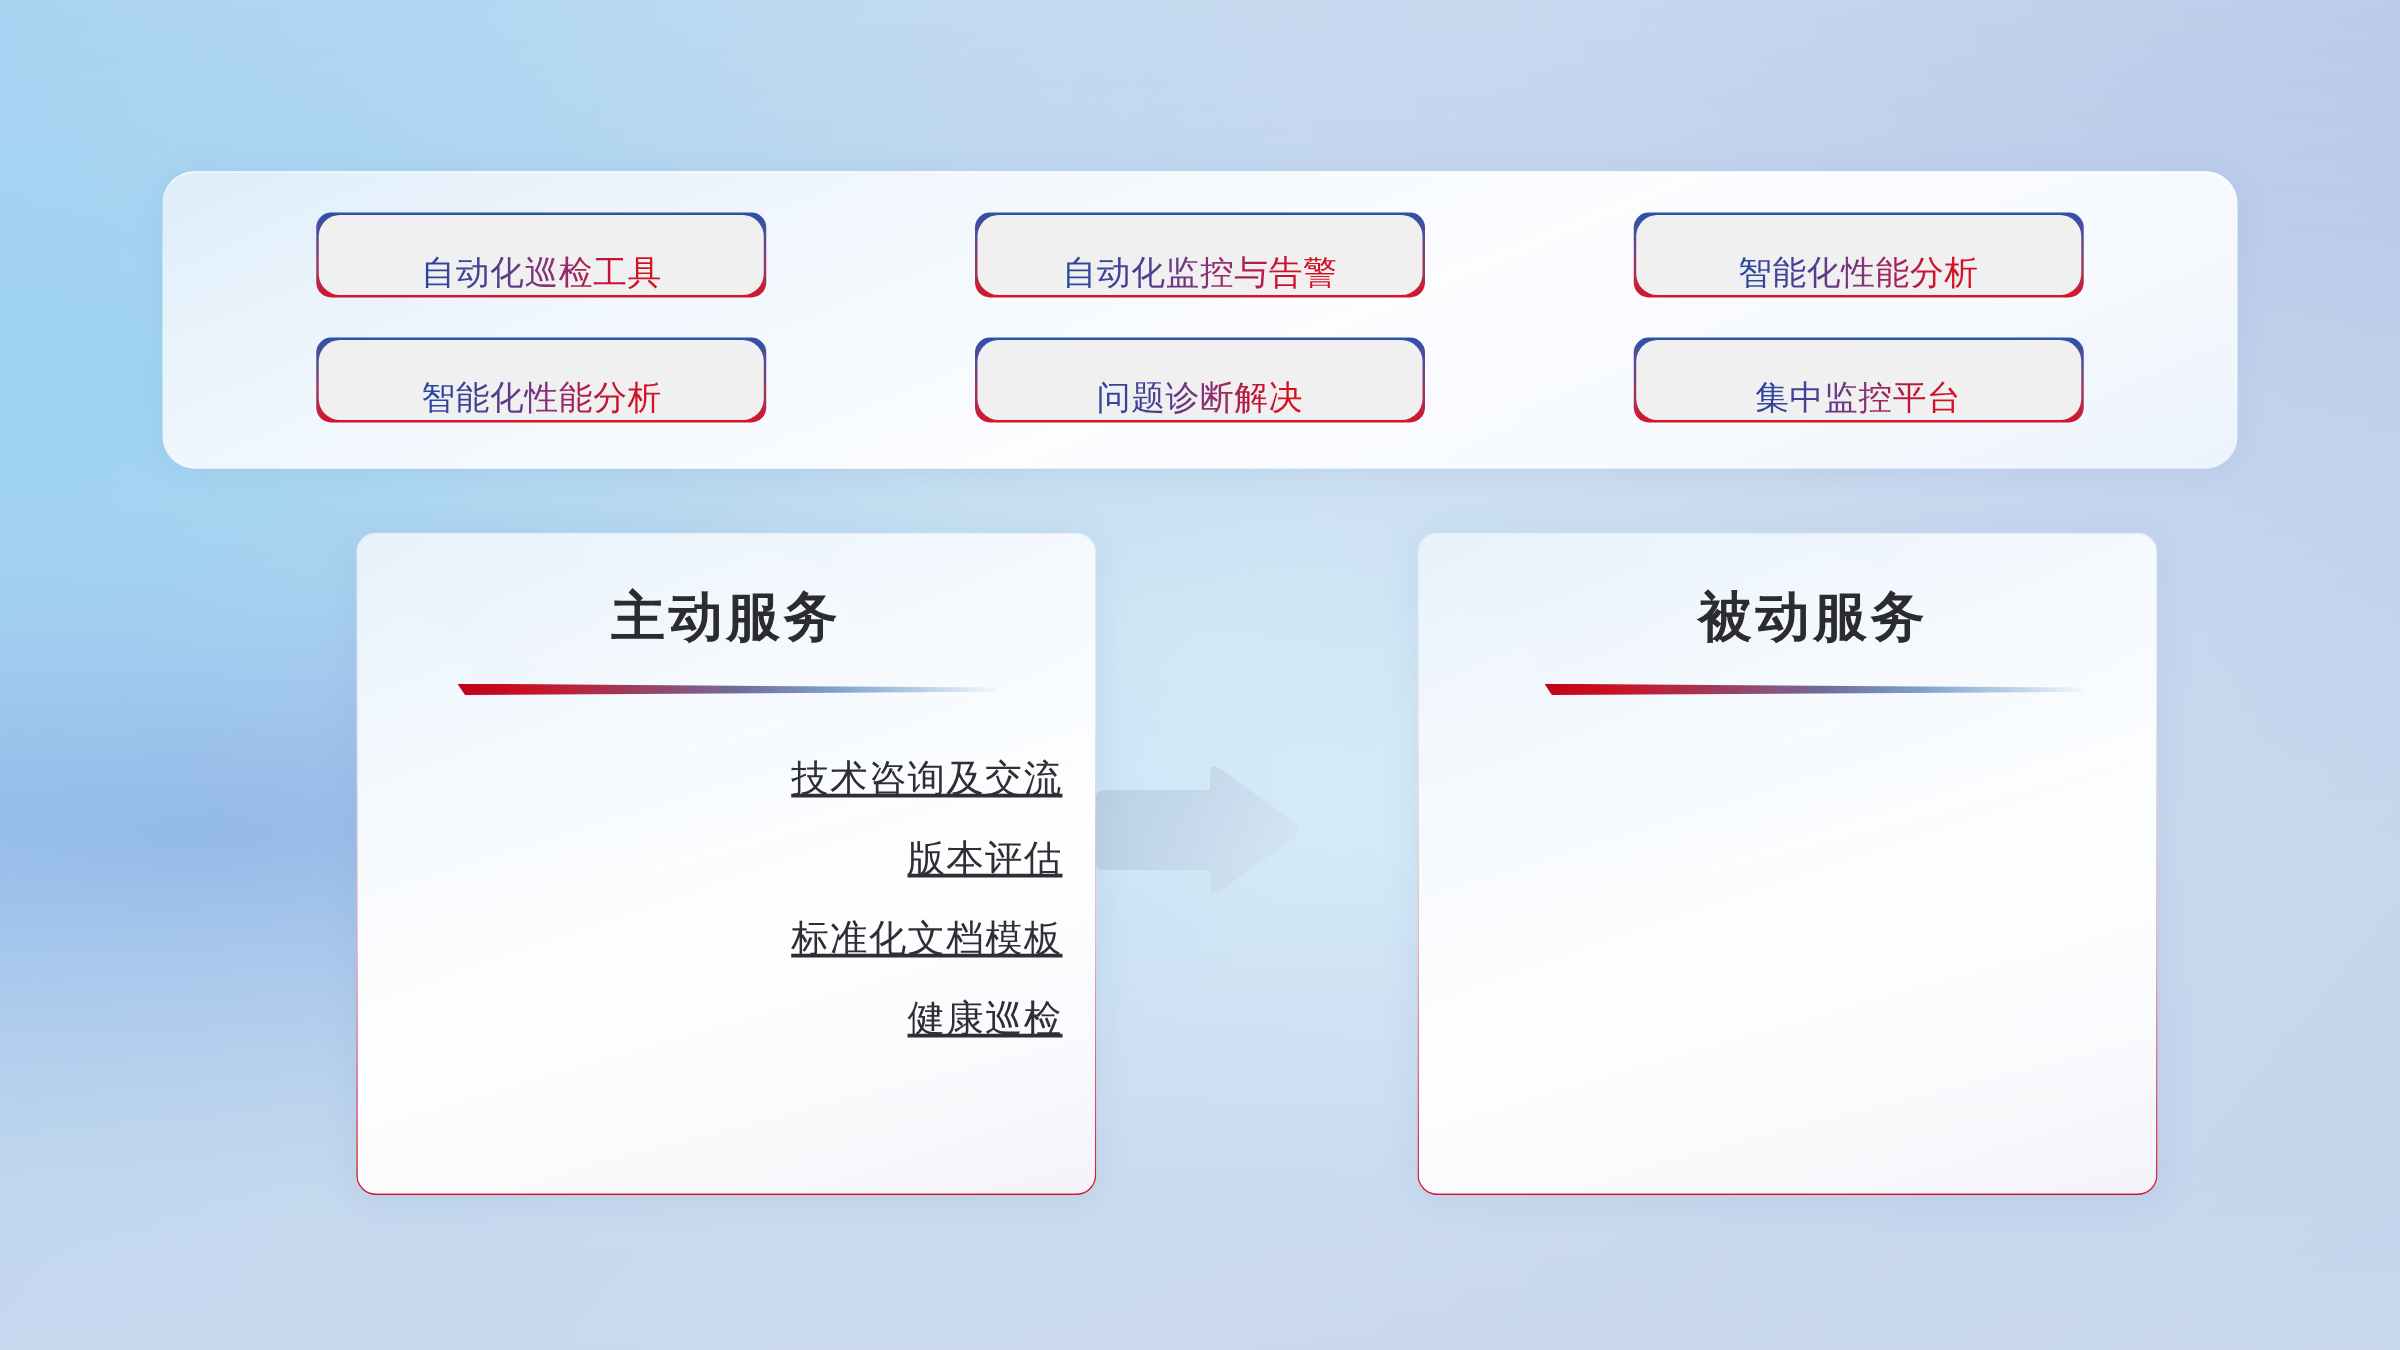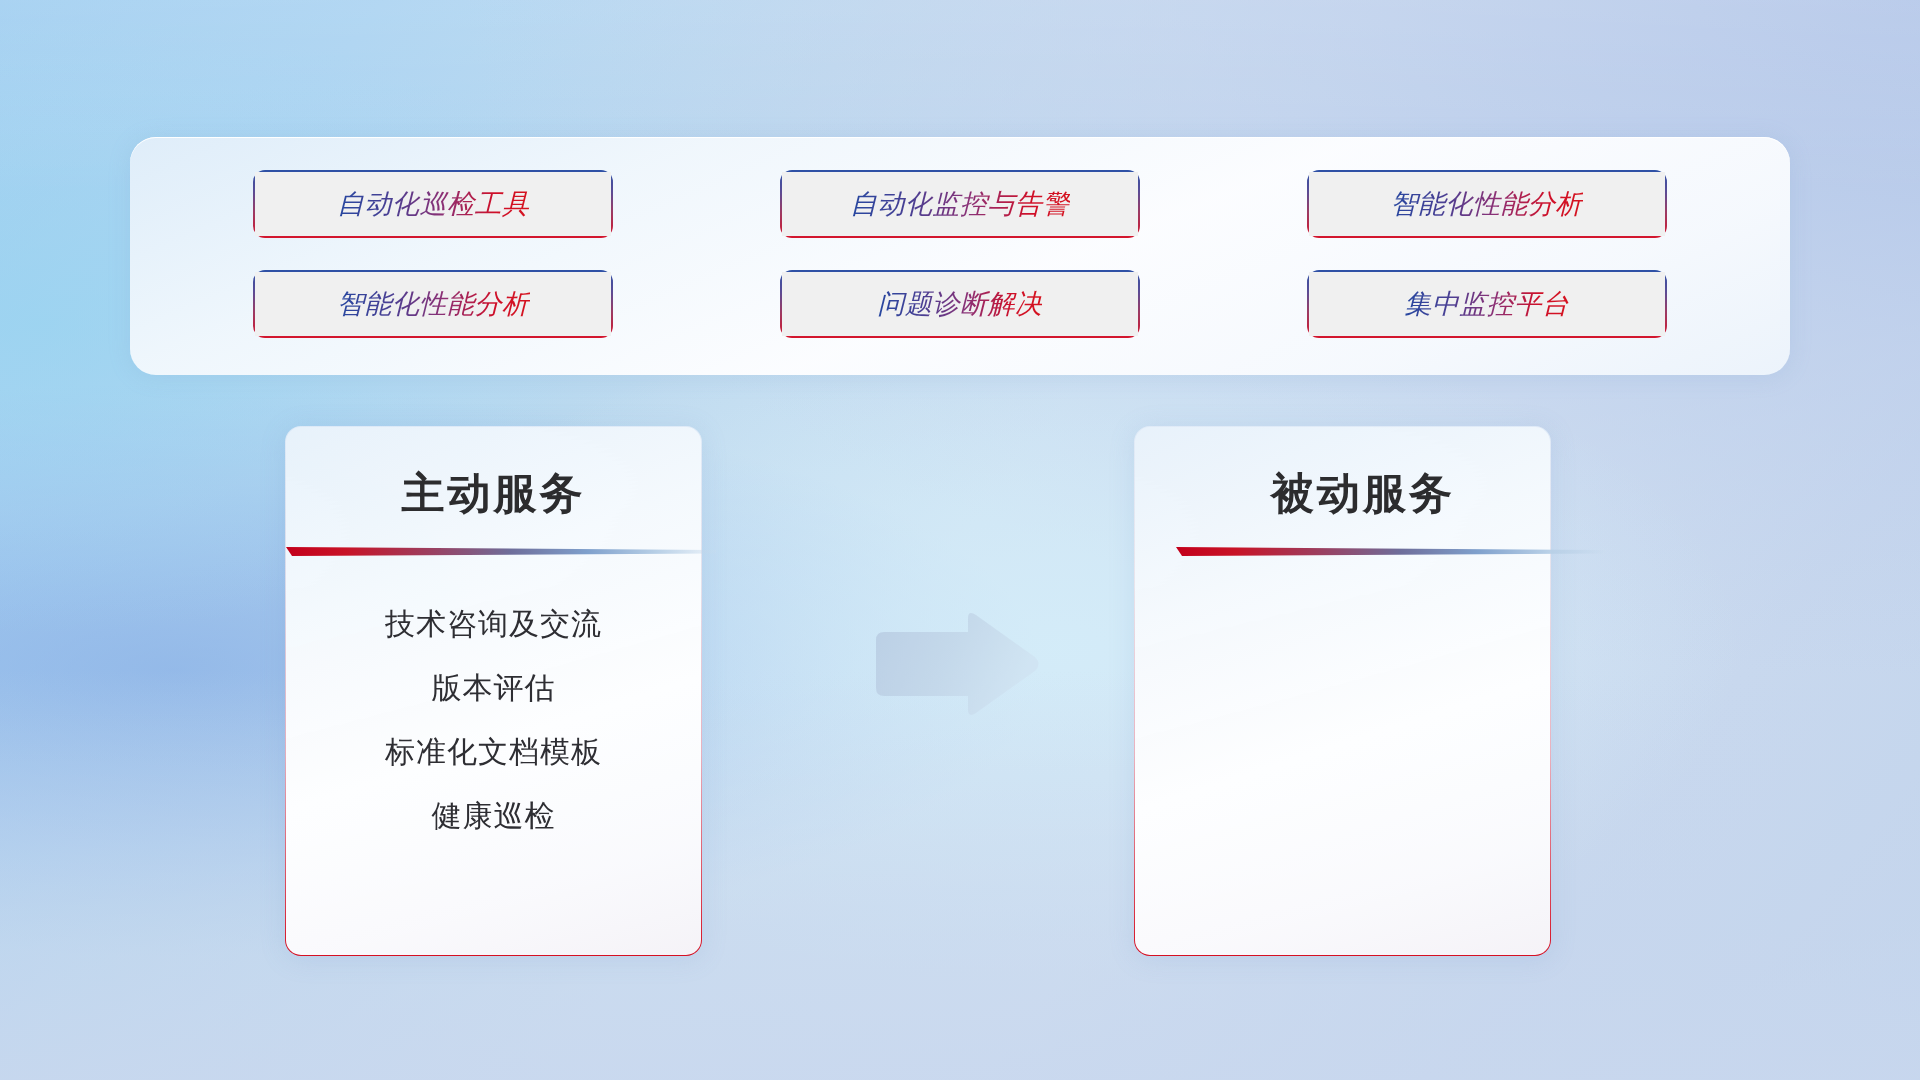--- a/index.html
+++ b/index.html
@@ -97,26 +97,25 @@
     padding:2px;
     background:linear-gradient(to bottom,
       #2d51a6 0%,
       #5a4b95 32%,
       #9c3a63 62%,
       #d5142b 100%);
     display:flex;
   }
   .pill-inner {
     flex:1;
-    border-radius:0;
+    border-radius:17px;
     background:#f0f0f0;
     display:flex;
-    align-items:center;
+    align-items:flex-end;
     justify-content:center;
-    font-style:italic;
   }
   .pill-label {
     font-size:27px;
     font-weight:400;
     letter-spacing:.5px;
     background:linear-gradient(to right,
       #2647a0 0%,
       #4a3f93 28%,
       #8e2f73 56%,
       #cf0f28 82%,
@@ -124,21 +123,21 @@
     -webkit-background-clip:text;
     background-clip:text;
     color:transparent;
     -webkit-text-fill-color:transparent;
     white-space:nowrap;
   }
 
   
   .card {
     position:absolute;
-    width:417px; height:530px;
+    width:592px; height:530px;
     top:426px;
     border-radius:16px;
     border:1px solid transparent;
     background:
       linear-gradient(162deg,
         rgba(232,242,251,.92) 0%,
         rgba(245,250,254,.97) 30%,
         rgba(253,254,255,1) 58%,
         rgba(250,252,255,.99) 82%,
         rgba(246,250,254,.97) 100%) padding-box,
@@ -173,26 +172,27 @@
       #b7cfe6 86%,
       rgba(205,222,238,.2) 100%);
     clip-path:polygon(1.4% 100%, 0 0, 100% 34%, 100% 72%);
   }
   .card-list {
     list-style:none;
     margin-top:36px;
     padding:0 26px;
   }
   .card-list li {
-    text-align:center;
+    text-align:right;
     font-size:30px;
     color:#2e2e33;
     letter-spacing:1px;
     line-height:1;
     padding:17px 0;
+    text-decoration:underline;
   }
 
   
   #flow-arrow {
     position:absolute;
     left:872px; top:610px;
     width:170px; height:110px;
     z-index:1;
     opacity:.62;
   }

